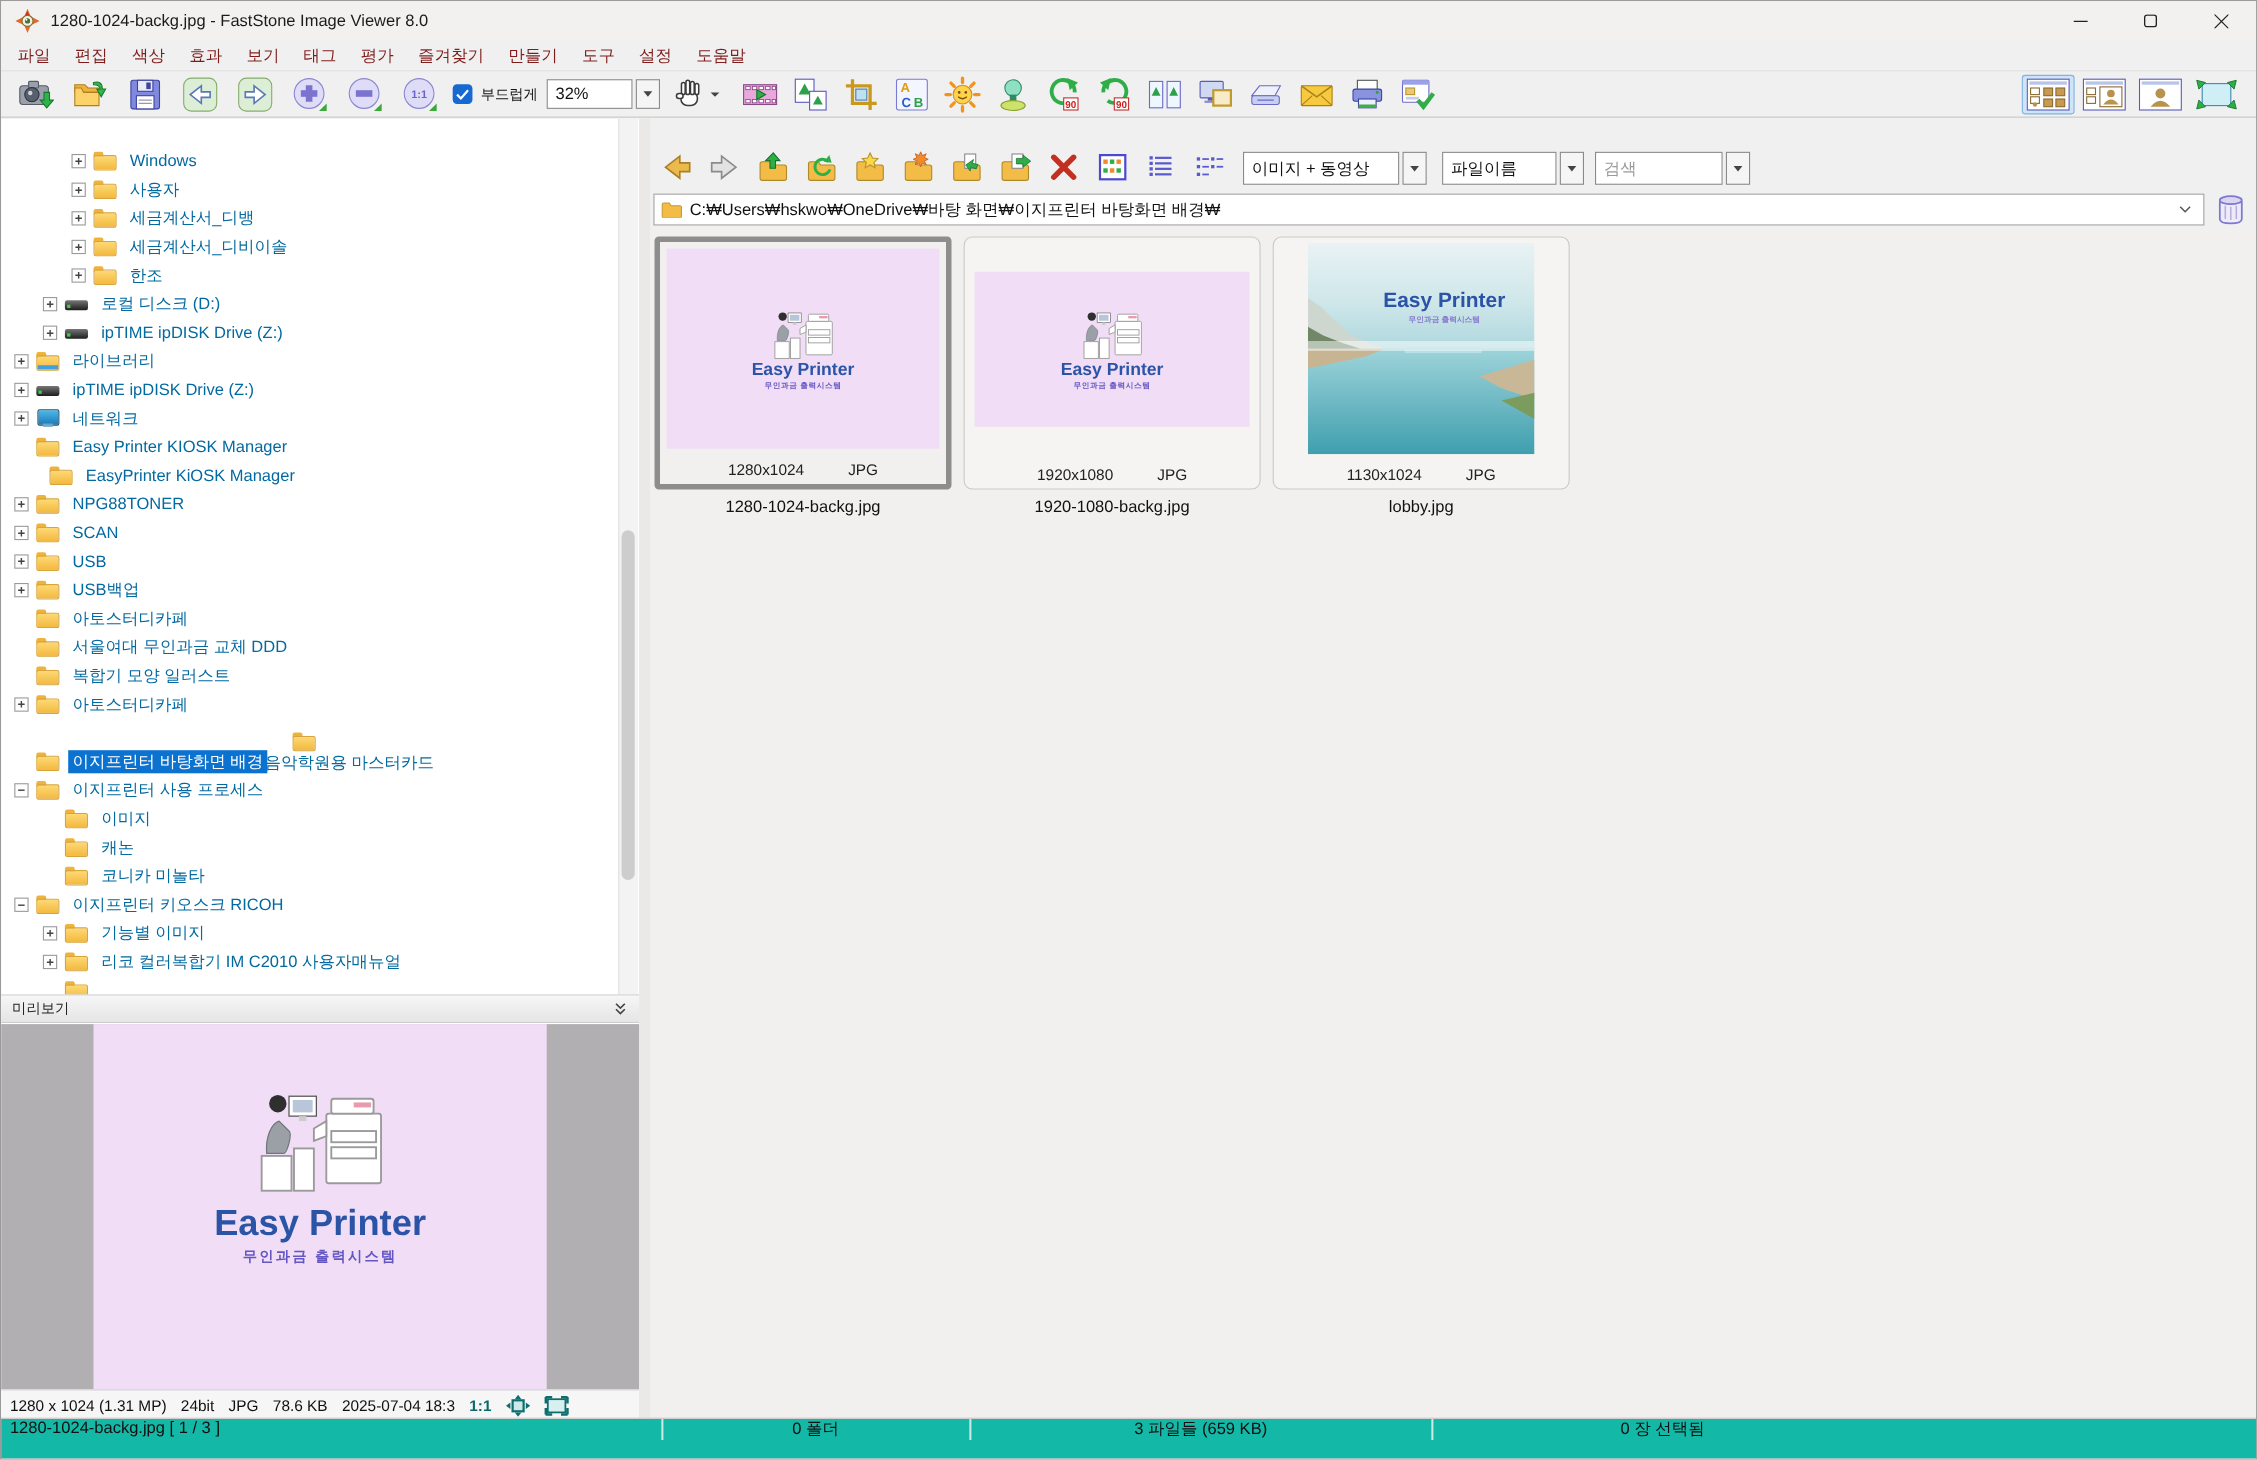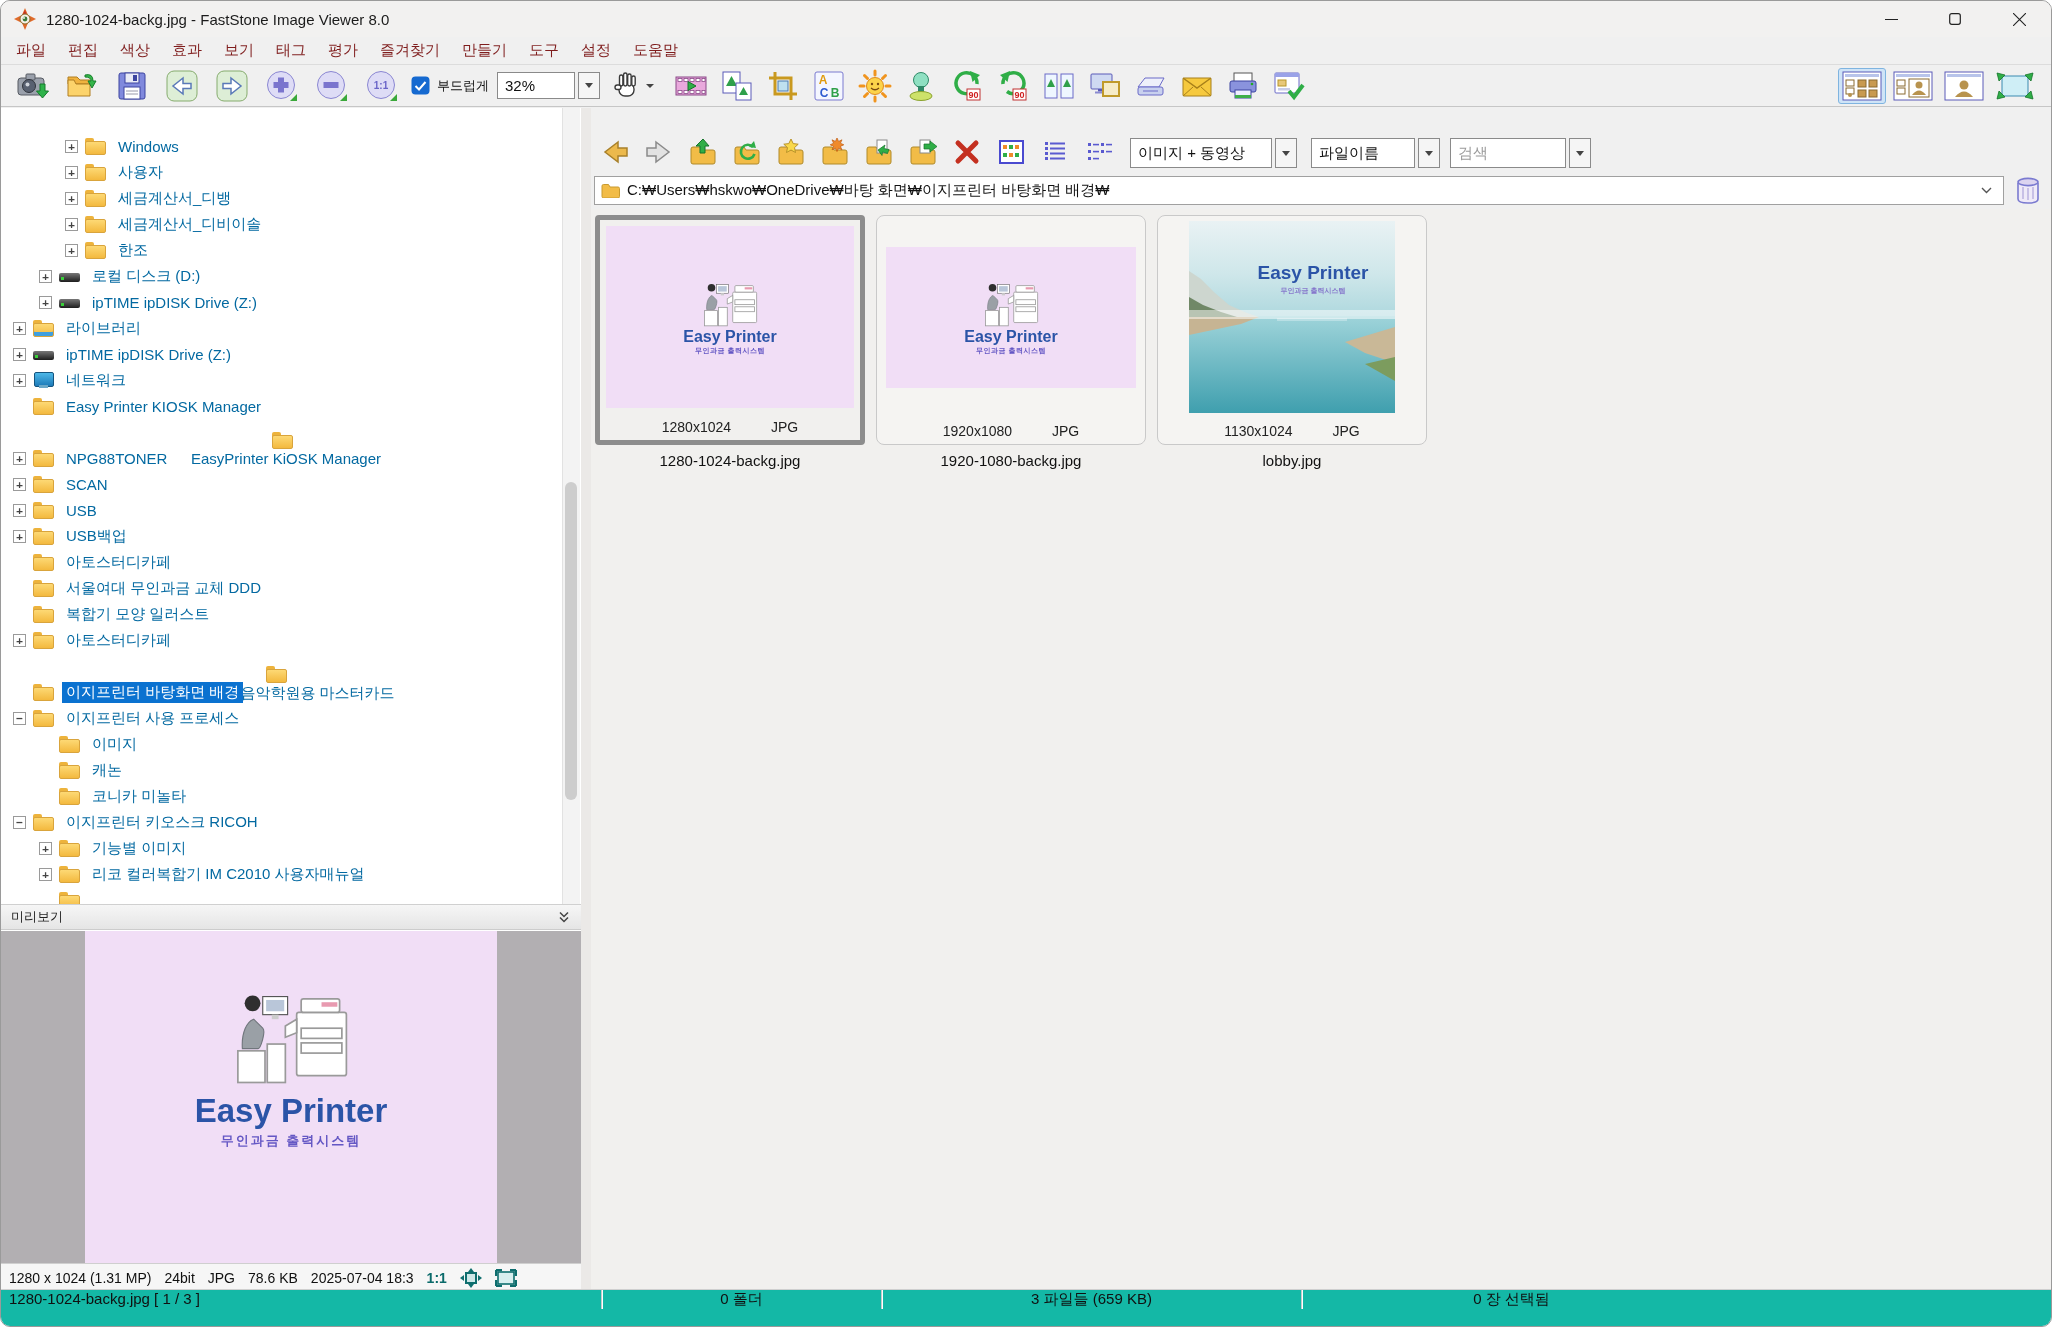--- a/index.html
+++ b/index.html
@@ -1,18 +1,18 @@
 <!DOCTYPE html>
 <html><head>
 <meta charset="utf-8">
 <style>
 html,body{margin:0;padding:0}
 body{width:2052px;height:1327px;position:relative;overflow:hidden;background:#fff;
   font-family:"Liberation Sans","DejaVu Sans",sans-serif;font-size:15px;color:#111}
-.window{position:absolute;inset:0;border:1px solid #9a9a9a;border-radius:10px;overflow:hidden;box-sizing:border-box;background:#f0f0f0}
+.window{position:absolute;inset:0;border:1px solid #9a9a9a;border-radius:0;overflow:hidden;box-sizing:border-box;background:#f0f0f0}
 
 
 .titlebar{position:absolute;left:0;top:0;right:0;height:36px;background:#f2f1f0;display:flex;align-items:center}
 .title-text{margin-left:10px;font-size:15px;color:#1b1b1b}
 .win-controls{margin-left:auto;display:flex;height:100%}
 .win-btn{width:64px;height:100%;display:flex;align-items:center;justify-content:center}
 .app-icon{margin-left:13px;width:22px;height:22px}
 
 
 .menubar{position:absolute;top:36px;left:0;right:0;height:28px;background:#f0f0f0;display:flex;align-items:center;padding-left:4px;border-bottom:1px solid #dcdcdc;box-sizing:border-box}
@@ -485,21 +485,21 @@
           <div class="tree-row" style="padding-left: 12px;">
             <span class="exp">+</span>
             <span class="ticon network"></span>
             <span class="tlabel">네트워크</span>
           </div>
           <div class="tree-row" style="padding-left: 12px;">
             <span class="exp empty">+</span>
             <span class="ticon folder"></span>
             <span class="tlabel">Easy Printer KIOSK Manager</span>
           </div>
-          <div class="tree-row" style="padding-left: 12px; flex-direction: column;">
+          <div class="tree-row" style="padding-left: 24px;">
             <span class="exp empty">+</span>
             <span class="ticon folder"></span>
             <span class="tlabel">EasyPrinter KiOSK Manager</span>
           </div>
           <div class="tree-row" style="padding-left: 12px;">
             <span class="exp">+</span>
             <span class="ticon folder"></span>
             <span class="tlabel">NPG88TONER</span>
           </div>
           <div class="tree-row" style="padding-left: 12px;">

